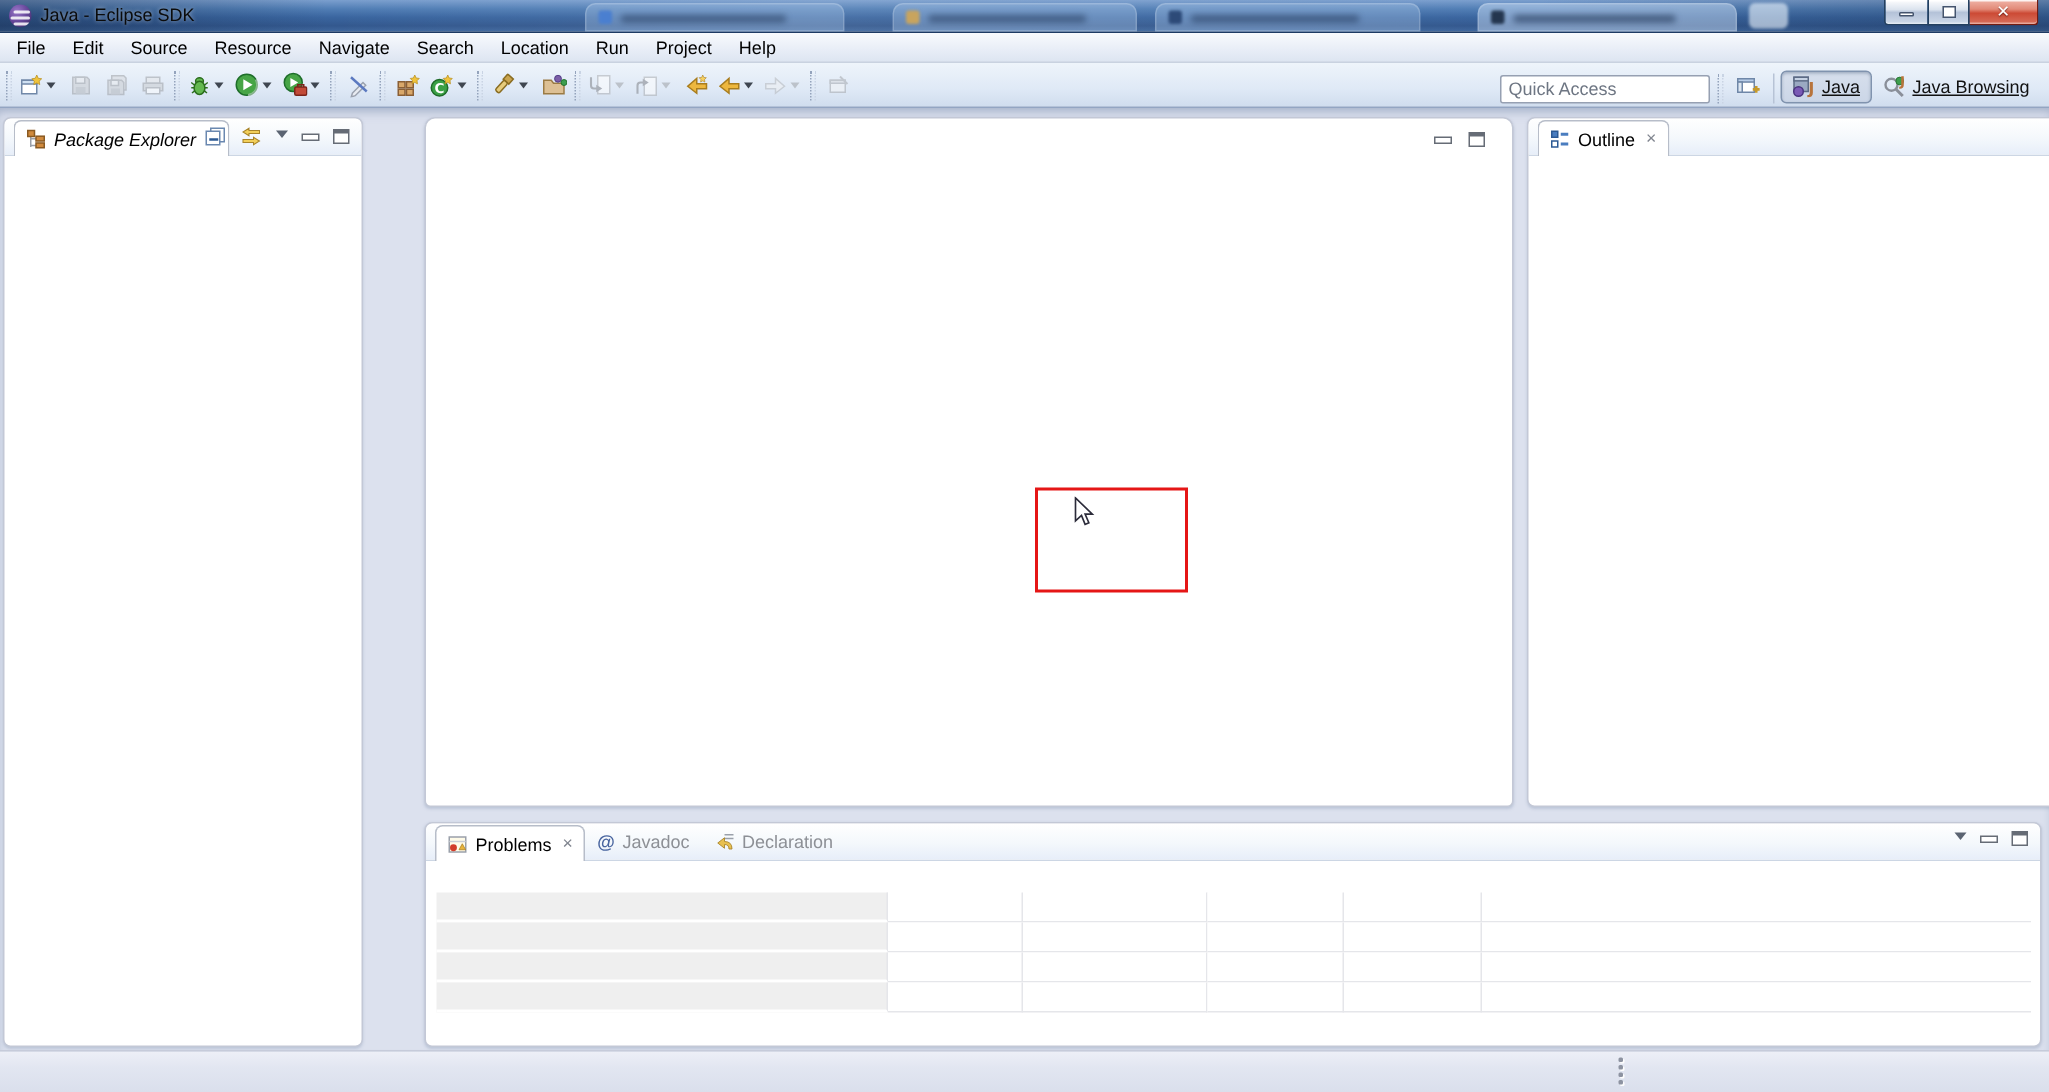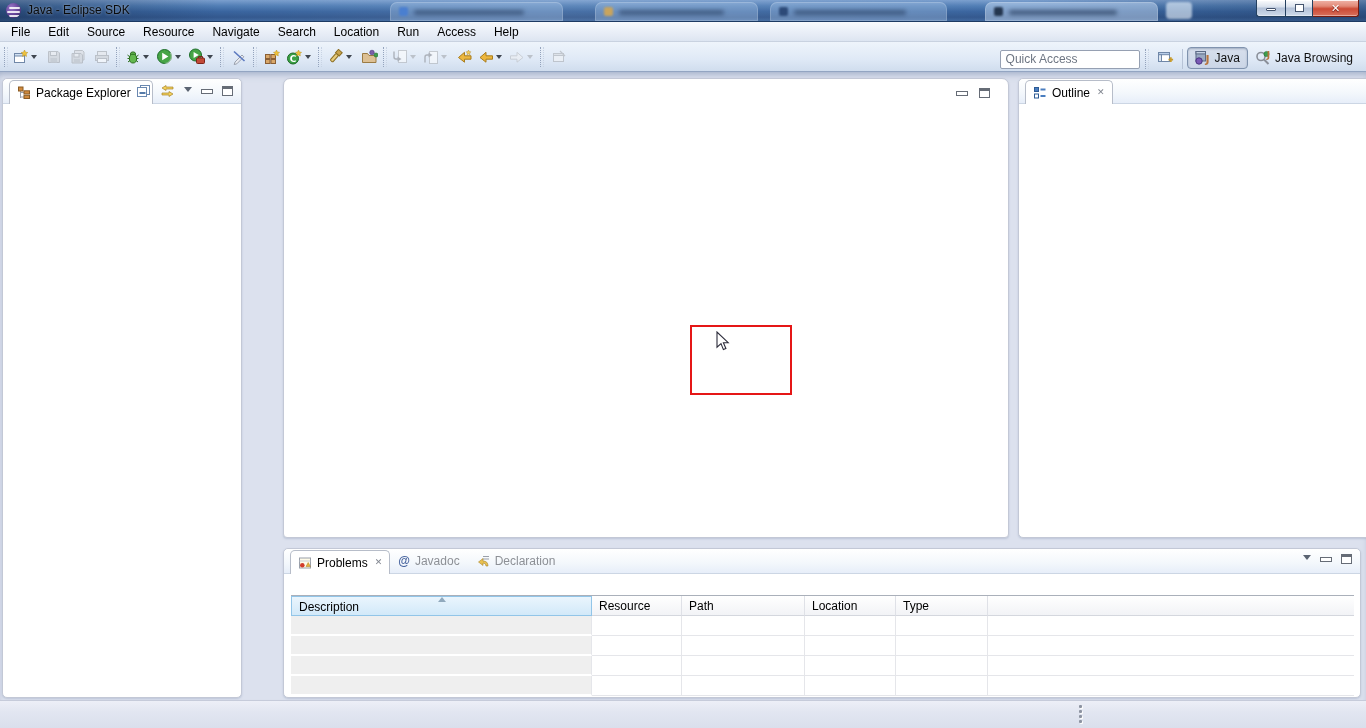--- a/index.html
+++ b/index.html
@@ -75,21 +75,21 @@
   .vtab { display:flex; align-items:center; gap:5px; height:24px; padding:0 7px; margin-left:6px;
     background:#fff; border:1px solid #b7bdc9; border-bottom:none; border-radius:5px 5px 0 0; font-size:12px; color:#000; position:relative; top:1px; }
   .vtab .close-x { font-size:9px; font-weight:bold; color:#80858f; line-height:1; padding-left:2px; }
   .vtab-inactive { display:flex; align-items:center; gap:5px; height:24px; padding:0 8px; font-size:12px; color:#8d9096; }
   .vh-tools { position:absolute; right:8px; top:5px; display:flex; align-items:center; gap:9px; }
   .mini-menu { width:0; height:0; border-left:4px solid transparent; border-right:4px solid transparent; border-top:5px solid #5b6472; margin-bottom:4px; }
   .mini-min { width:12px; height:5px; border:1px solid #666c76; background:#fff; }
   .mini-max { width:11px; height:10px; border:1px solid #666c76; border-top-width:3px; background:#fff; }
 
   
-  .pkg-panel { left:2px; top:6px; width:240px; height:620px; }
+  .pkg-panel { left:2px; top:6px; width:240px; height:620px;font-style:italic; }
   .editor-panel { left:283px; top:6px; width:726px; height:460px; border-radius:7px 7px 4px 4px; }
   .outline-panel { left:1018px; top:6px; width:411px; height:460px; }
   .problems-panel { left:283px; top:476px; width:1078px; height:150px; }
 
   .editor-tools { position:absolute; right:18px; top:9px; display:flex; gap:11px; align-items:center; }
 
   .red-rect { position:absolute; left:406px; top:246px; width:102px; height:70px; border:2px solid #e51616; background:#fff; }
   .cursor { position:absolute; left:432px; top:252px; }
 
   .outline-msg { padding:9px 7px; font-size:12px; color:#000; }
@@ -107,21 +107,21 @@
   .td { border-right:1px solid #e5e6ea; border-bottom:1px solid #e5e6ea; background:#fff; }
   .td.desc { background:#efefef; border-bottom:2px solid #fff; border-right:1px solid #e5e6ea; }
   .c0 { width:301px; } .c1 { width:90px; } .c2 { width:123px; } .c3 { width:91px; } .c4 { width:92px; } .cf { flex:1; border-right:none; }
 
   
   .statusbar { position:absolute; left:0; right:0; bottom:0; height:28px;
     background:linear-gradient(180deg,#edeff7 0%,#e2e6f1 40%,#dadfec 100%); border-top:1px solid #c6cbda; }
   .drag-dots { position:absolute; left:1079px; top:4px; display:flex; flex-direction:column; gap:2px; }
   .drag-dots i { width:3px; height:3px; background:#8d93a1; border-radius:1px; box-shadow:1px 1px 0 #fdfdfd; }
 
-  .ilabel { font-size:12px; color:#111; }
+  .ilabel { font-size:12px; color:#111;text-decoration:underline; }
   svg { display:block; }
 </style>
 </head>
 <body>
 
 <div class="titlebar">
   <div class="ghost-tab" style="left:390px;width:173px;">
     <span class="gicon" style="background:#4a7fd0;"></span>
     <span class="gbar" style="left:24px;width:110px;"></span>
   </div>
@@ -161,21 +161,21 @@
 
 <div class="menubar">
   <span class="menu-item">File</span>
   <span class="menu-item">Edit</span>
   <span class="menu-item">Source</span>
   <span class="menu-item">Resource</span>
   <span class="menu-item">Navigate</span>
   <span class="menu-item">Search</span>
   <span class="menu-item">Location</span>
   <span class="menu-item">Run</span>
-  <span class="menu-item">Access</span>
+  <span class="menu-item">Project</span>
   <span class="menu-item">Help</span>
 </div>
 
 <div class="toolbar">
   <span class="thandle"></span>
   <div class="tgroup">
     <div class="tbtn">
       <span>
           <svg width="16" height="16">
             <rect x="1.5" y="4.5" width="10" height="9" fill="#fff" stroke="#7188a8"></rect>
@@ -516,31 +516,20 @@
         <span>Declaration</span>
       </div>
       <div class="vh-tools">
         <span class="mini-menu"></span>
         <span class="mini-min"></span>
         <span class="mini-max"></span>
       </div>
     </div>
 
     <div class="ptable">
-      <div class="thead">
-        <div class="th sorted c0">
-          <span class="sort-asc"></span>
-          <span>Description</span>
-        </div>
-        <div class="th c1"><span>Resource</span></div>
-        <div class="th c2"><span>Path</span></div>
-        <div class="th c3"><span>Location</span></div>
-        <div class="th c4"><span>Type</span></div>
-        <div class="th cf"></div>
-      </div>
       <div class="trow">
         <div class="td desc c0"></div>
           <div class="td c1"></div>
           <div class="td c2"></div>
           <div class="td c3"></div>
           <div class="td c4"></div>
           <div class="td cf"></div>
       </div>
       <div class="trow">
         <div class="td desc c0"></div>

